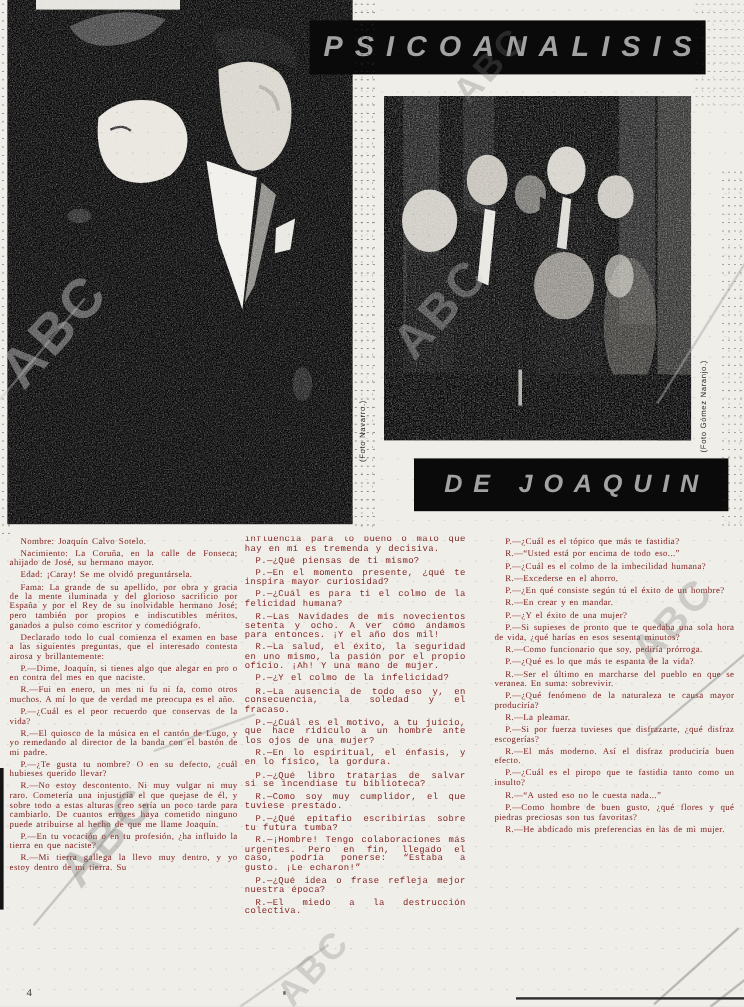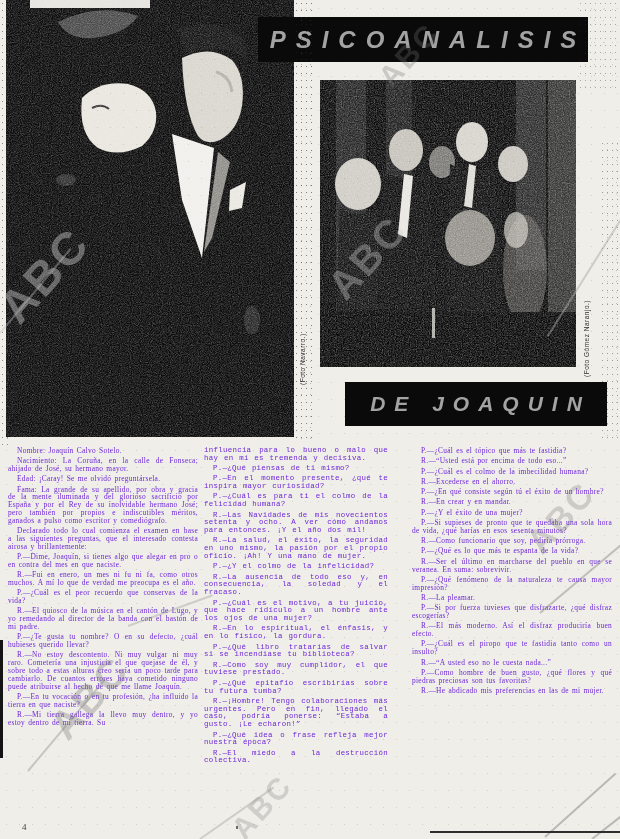--- a/index.html
+++ b/index.html
@@ -12,21 +12,21 @@
           font-family:"Liberation Sans",sans-serif;font-weight:bold;font-style:italic;}
   .banner-top{left:258px;top:17px;width:320px;height:45px;font-size:24px;letter-spacing:10px;padding-left:10px;}
   .banner-bottom{left:345px;top:382px;width:253px;height:44px;font-size:21px;letter-spacing:9px;padding-left:9px;}
   
   .vcaption{position:absolute;writing-mode:vertical-rl;transform:rotate(180deg);
             font-size:6.5px;color:#2b2b2b;letter-spacing:0.5px;white-space:nowrap;
             font-family:"Liberation Sans",sans-serif;}
   .vcap-left{left:299px;top:300px;height:85px;}
   .vcap-right{left:583px;top:262px;height:115px;}
   
-  .col{position:absolute;top:447px;height:368px;overflow:hidden;text-align:justify;color:#6d28d9;}
+  .col{position:absolute;top:447px;height:368px;overflow:hidden;text-align:justify;color:#7f1d1d;}
   .col p{margin:0 0 2.5px 0;font-size:7.4px;line-height:7.8px;letter-spacing:0.3px;word-spacing:1px;text-indent:9px;}
   .col p.cont{text-indent:0;}
   #col-0{left:8px;width:190px;}
   #col-1{left:204px;width:184px;font-family:Liberation Mono, monospace;}
   #col-2{left:412px;width:200px;}
   
   .wm{position:absolute;font-family:"Liberation Sans",sans-serif;font-weight:bold;
       transform:rotate(-48deg);letter-spacing:3px;pointer-events:none;user-select:none;}
   .wm-line{position:absolute;height:2px;transform-origin:left center;pointer-events:none;}
   
@@ -147,21 +147,21 @@
       <p>R.—“Usted está por encima de todo eso...”</p>
       <p>P.—¿Cuál es el colmo de la imbecilidad humana?</p>
       <p>R.—Excederse en el ahorro.</p>
       <p>P.—¿En qué consiste según tú el éxito de un hombre?</p>
       <p>R.—En crear y en mandar.</p>
       <p>P.—¿Y el éxito de una mujer?</p>
       <p>P.—Si supieses de pronto que te quedaba una sola hora de vida, ¿qué harías en esos sesenta minutos?</p>
       <p>R.—Como funcionario que soy, pediría prórroga.</p>
       <p>P.—¿Qué es lo que más te espanta de la vida?</p>
       <p>R.—Ser el último en marcharse del pueblo en que se veranea. En suma: sobrevivir.</p>
-      <p>P.—¿Qué fenómeno de la naturaleza te causa mayor impresión?</p>
+      <p>P.—¿Qué fenómeno de la naturaleza te causa mayor produciría?</p>
       <p>R.—La pleamar.</p>
       <p>P.—Si por fuerza tuvieses que disfrazarte, ¿qué disfraz escogerías?</p>
       <p>R.—El más moderno. Así el disfraz produciría buen efecto.</p>
       <p>P.—¿Cuál es el piropo que te fastidia tanto como un insulto?</p>
       <p>R.—“A usted eso no le cuesta nada...”</p>
       <p>P.—Como hombre de buen gusto, ¿qué flores y qué piedras preciosas son tus favoritas?</p>
       <p>R.—He abdicado mis preferencias en las de mi mujer.</p>
     </div>
 
   <div class="speck" style="left:0;top:0;width:10px;height:445px;opacity:.7;"></div>

